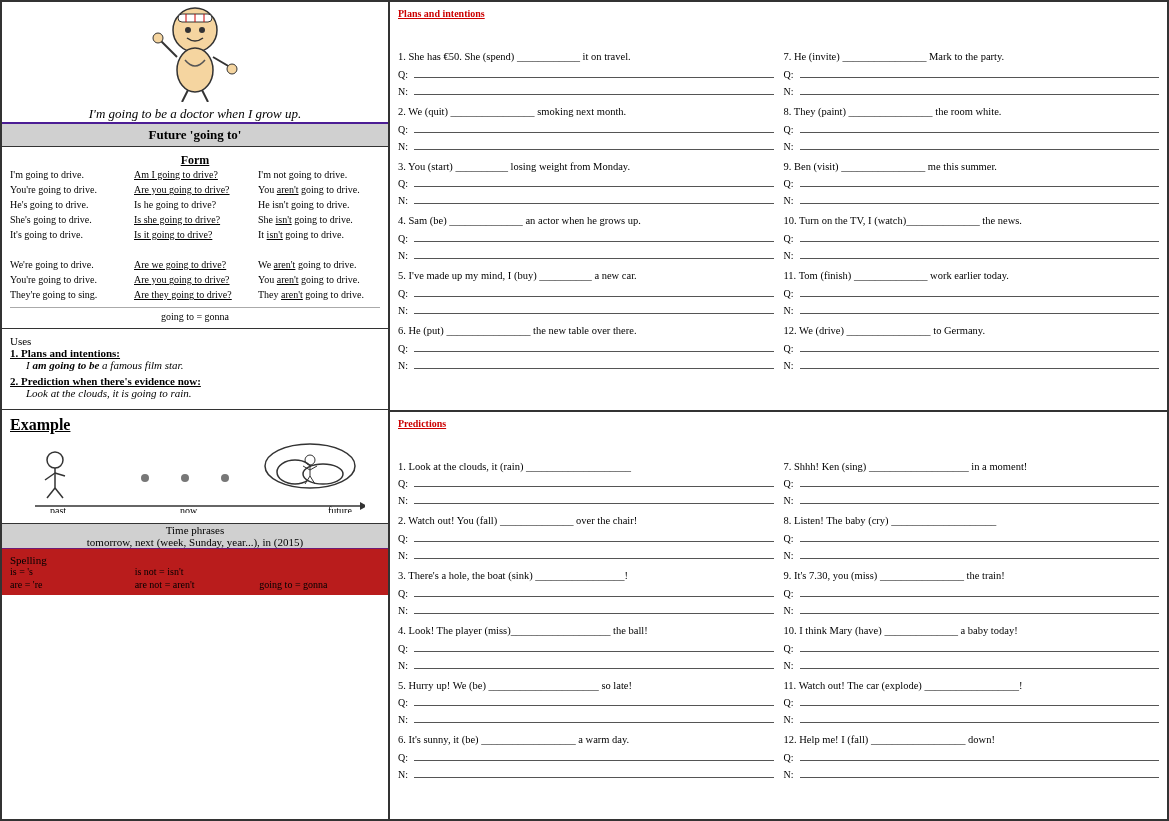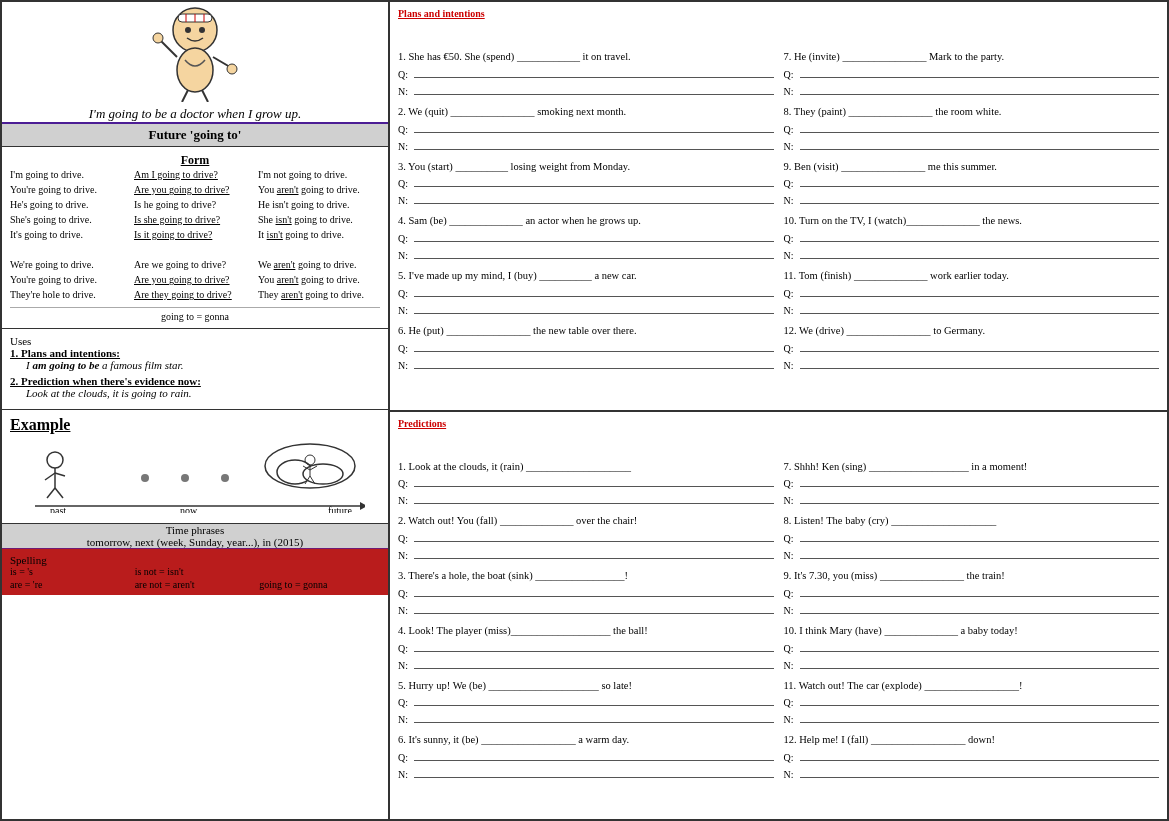--- a/index.html
+++ b/index.html
@@ -263,28 +263,28 @@
 
       <span>It's going to drive.</span>
       <span style="text-decoration:underline">Is it going to drive?</span>
       <span>It <span style="text-decoration:underline">isn't</span> going to drive.</span>
 
       <span>&nbsp;</span>
       <span>&nbsp;</span>
       <span>&nbsp;</span>
 
       <span>We're going to drive.</span>
-      <span style="">Are we going to drive?</span>
+      <span style="text-decoration:underline">Are we going to drive?</span>
       <span>We <span style="text-decoration:underline">aren't</span> going to drive.</span>
 
       <span>You're going to drive.</span>
       <span style="text-decoration:underline">Are you going to drive?</span>
       <span>You <span style="text-decoration:underline">aren't</span> going to drive.</span>
 
-      <span>They're hole to drive.</span>
+      <span>They're going to sing.</span>
       <span style="text-decoration:underline">Are they going to drive?</span>
       <span>They <span style="text-decoration:underline">aren't</span> going to drive.</span>
     </div>
     <div class="gonna-note">going to = gonna</div>
   </div>
 
   <div class="uses-section">
     <div class="underline-title">Uses</div>
     <div class="uses-item">
       <span class="label">1. Plans and intentions:</span>

